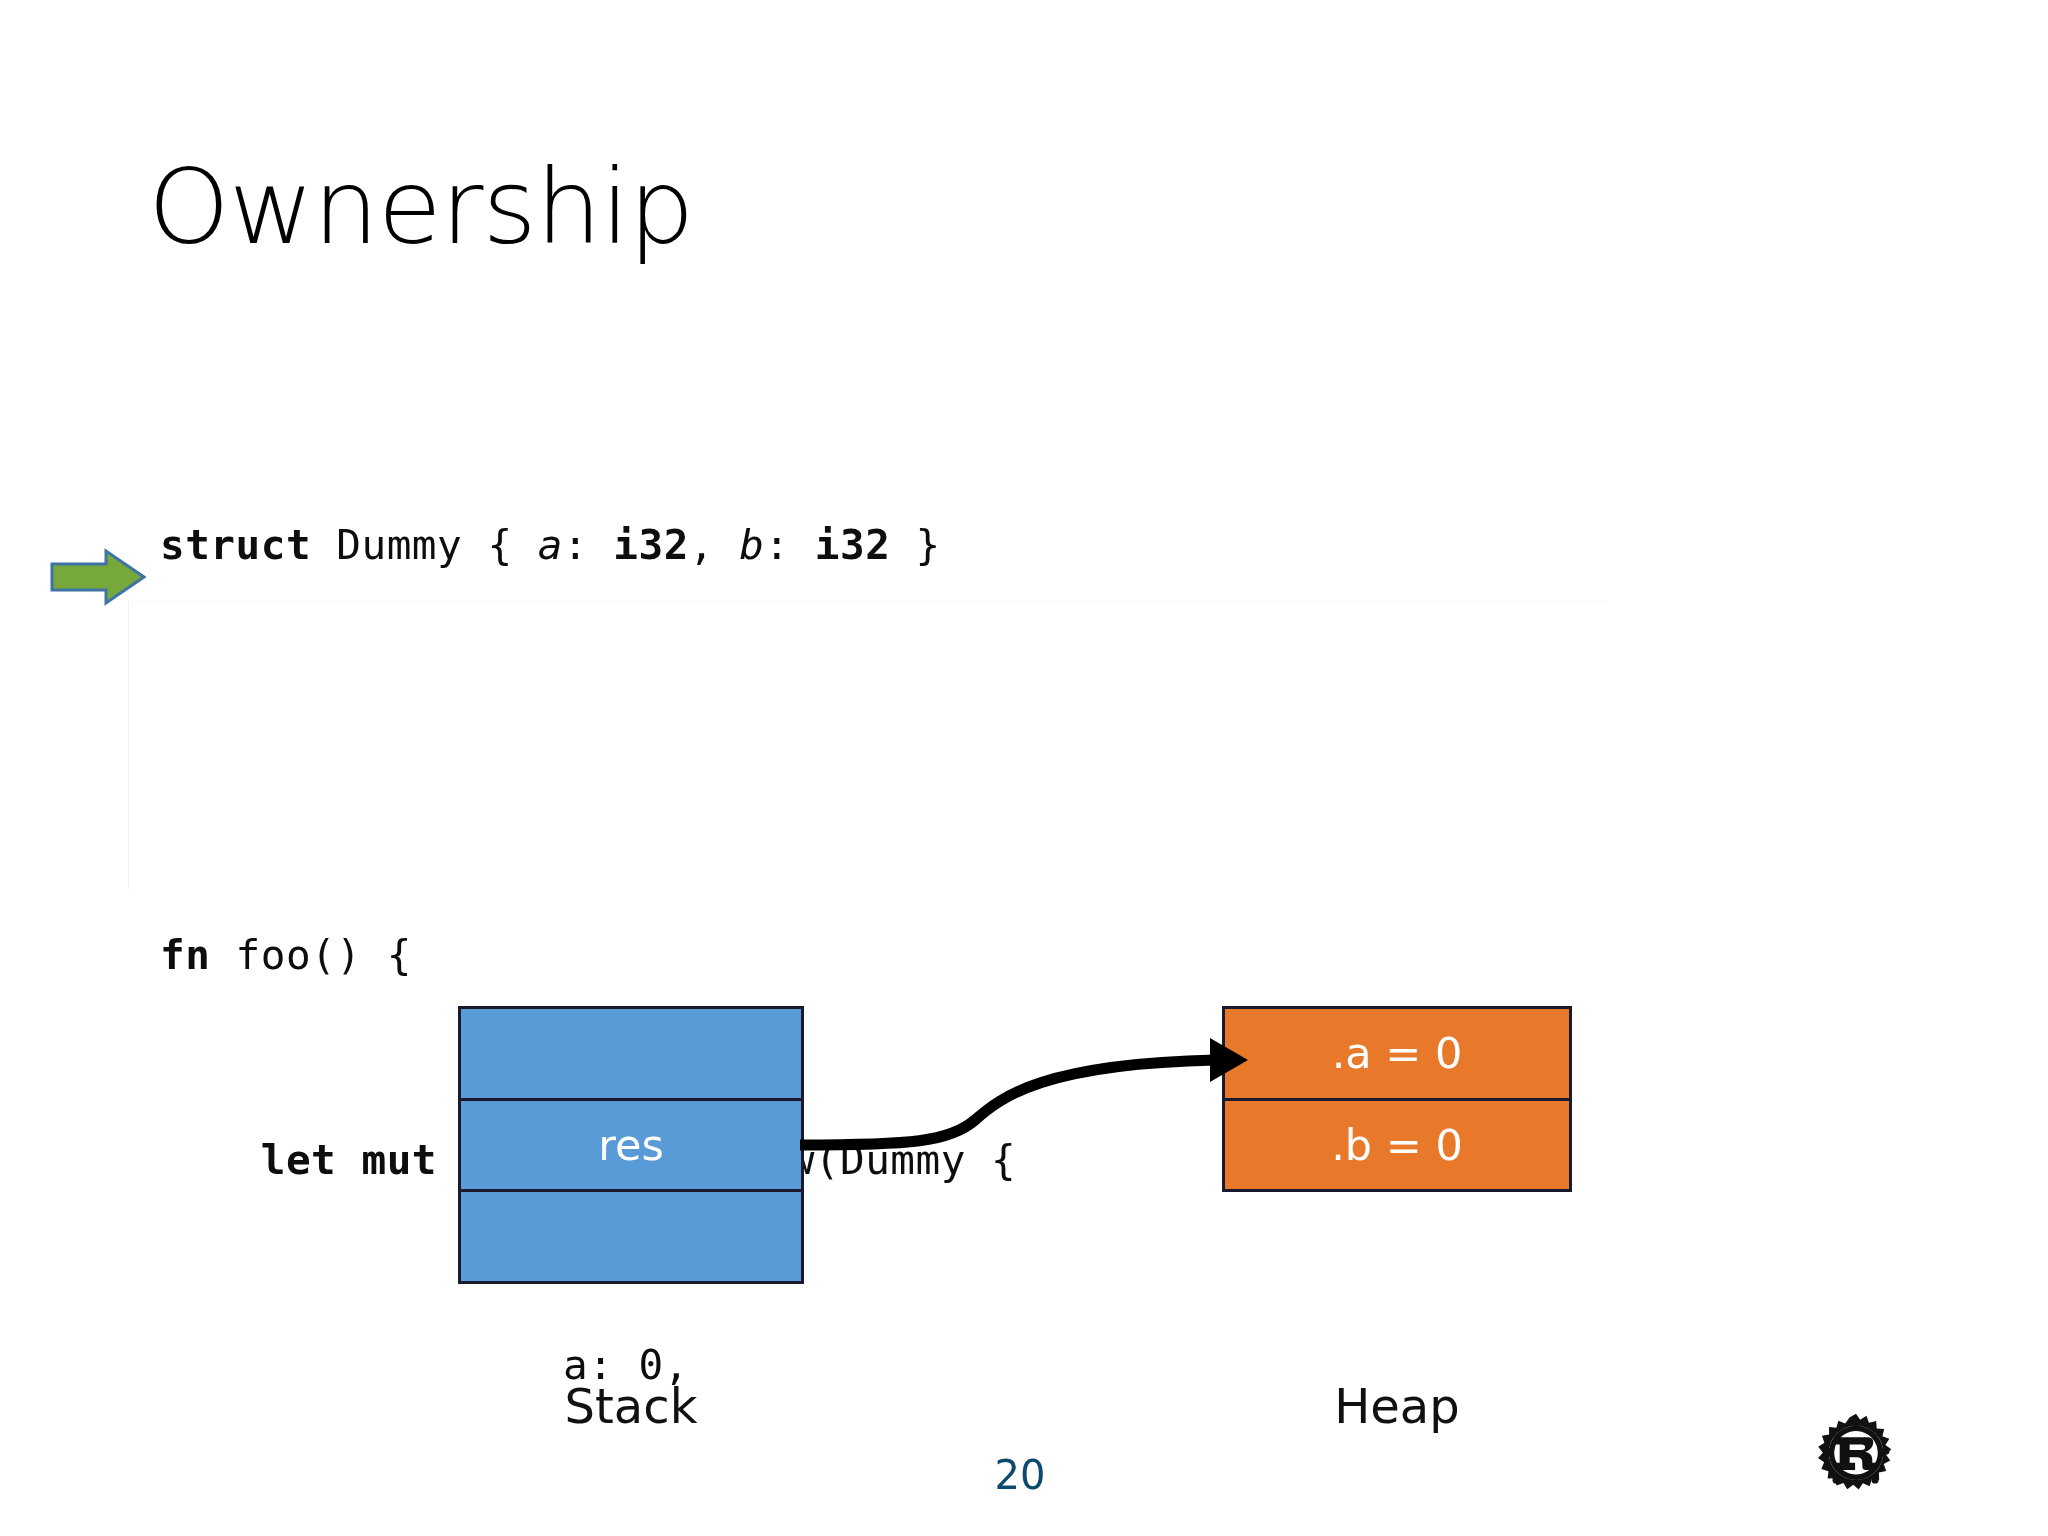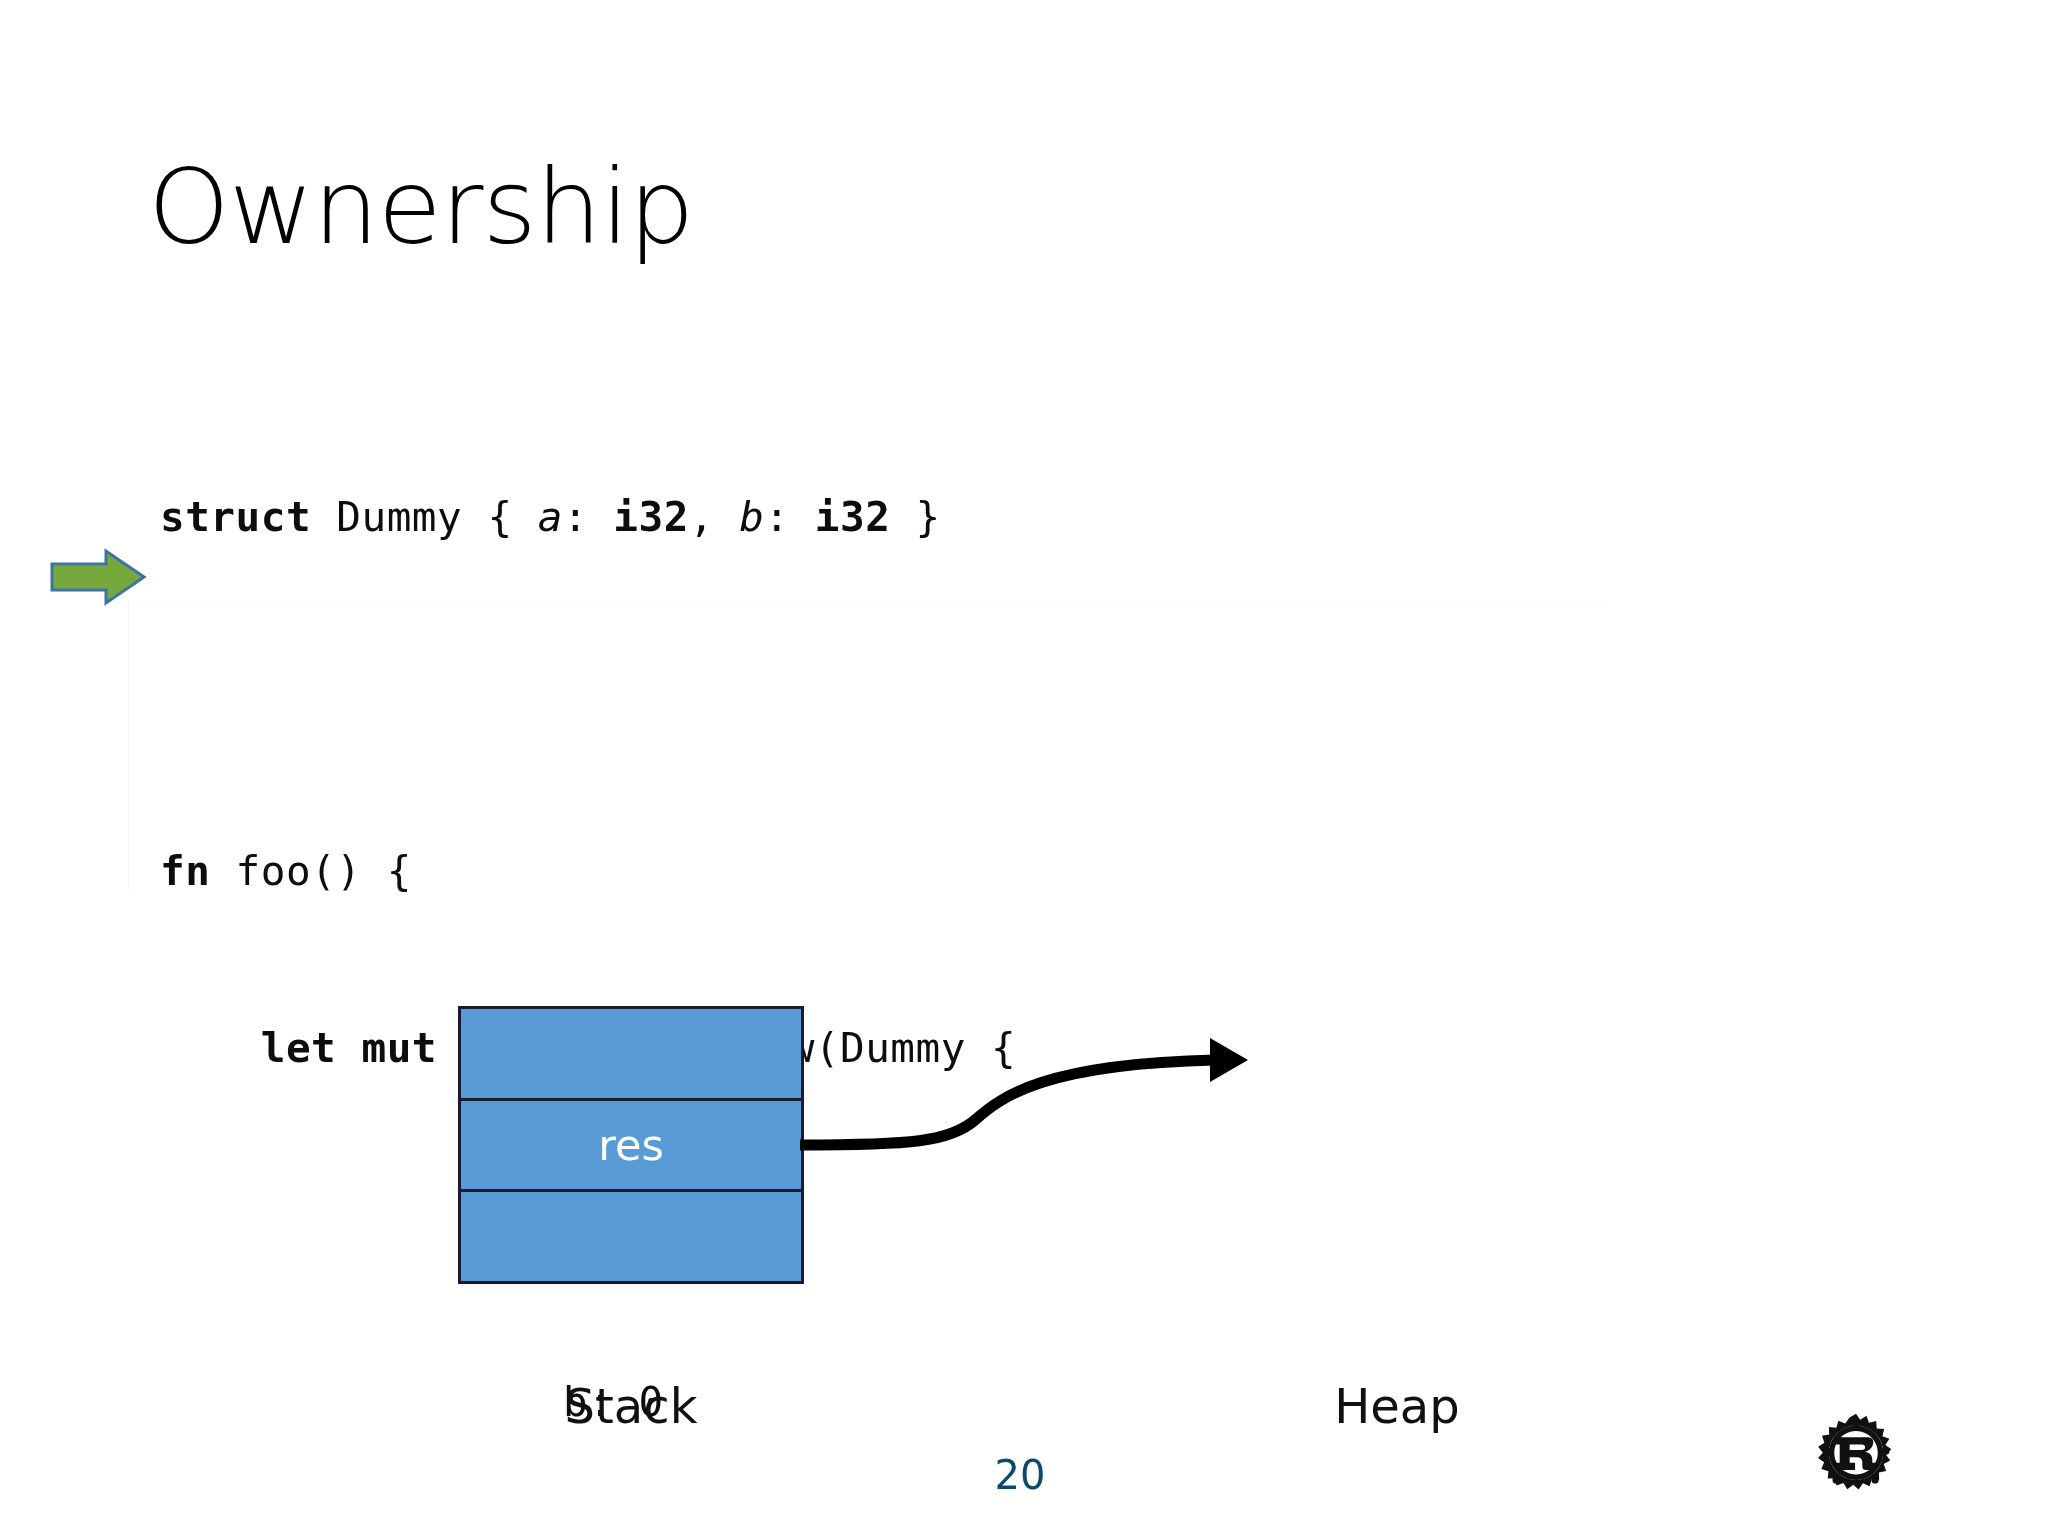--- a/index.html
+++ b/index.html
@@ -57,21 +57,21 @@
     top: 370px;
     font-family: "DejaVu Sans Mono", monospace;
     font-size: 41px;
     line-height: 59px;
     color: #0d0d0d;
     white-space: pre;
     letter-spacing: 0.5px;
   }
   #code .b  { font-weight: bold; }
   #code .i  { font-style: italic; }
-  #code .line { display: block; height: 59px; }
+  #code .line { display: block; height: 59px; margin-top: 28px; }
 
   
   #pointer-arrow {
     position: absolute;
     left: 50px;
     top: 548px;
     width: 96px;
     height: 58px;
   }
 
@@ -196,20 +196,24 @@
   <svg id="pointer-arrow" viewBox="0 0 96 58">
     <polygon points="2,16 56,16 56,3 94,29 56,55 56,42 2,42" fill="#76A83C" stroke="#3E73A5" stroke-width="3" stroke-linejoin="miter"></polygon>
   </svg>
 
   <div id="stack-box">
     <div class="cell"></div>
     <div class="cell">res</div>
     <div class="cell"></div>
   </div>
 
+  <div id="heap-box">
+    <div class="cell">.a = 0</div>
+    <div class="cell">.b = 0</div>
+  </div>
 
   <svg id="pointer-curve" viewBox="0 0 460 180">
     <path d="M 10,125 C 120,125 160,122 185,100 C 212,76 255,44 425,40" fill="none" stroke="#000000" stroke-width="11" stroke-linecap="butt"></path>
     <polygon points="420,18 458,40 420,62" fill="#000000"></polygon>
   </svg>
 
   <div class="region-label" id="stack-label">Stack</div>
   <div class="region-label" id="heap-label">Heap</div>
 
   <div id="page-number">20</div>

